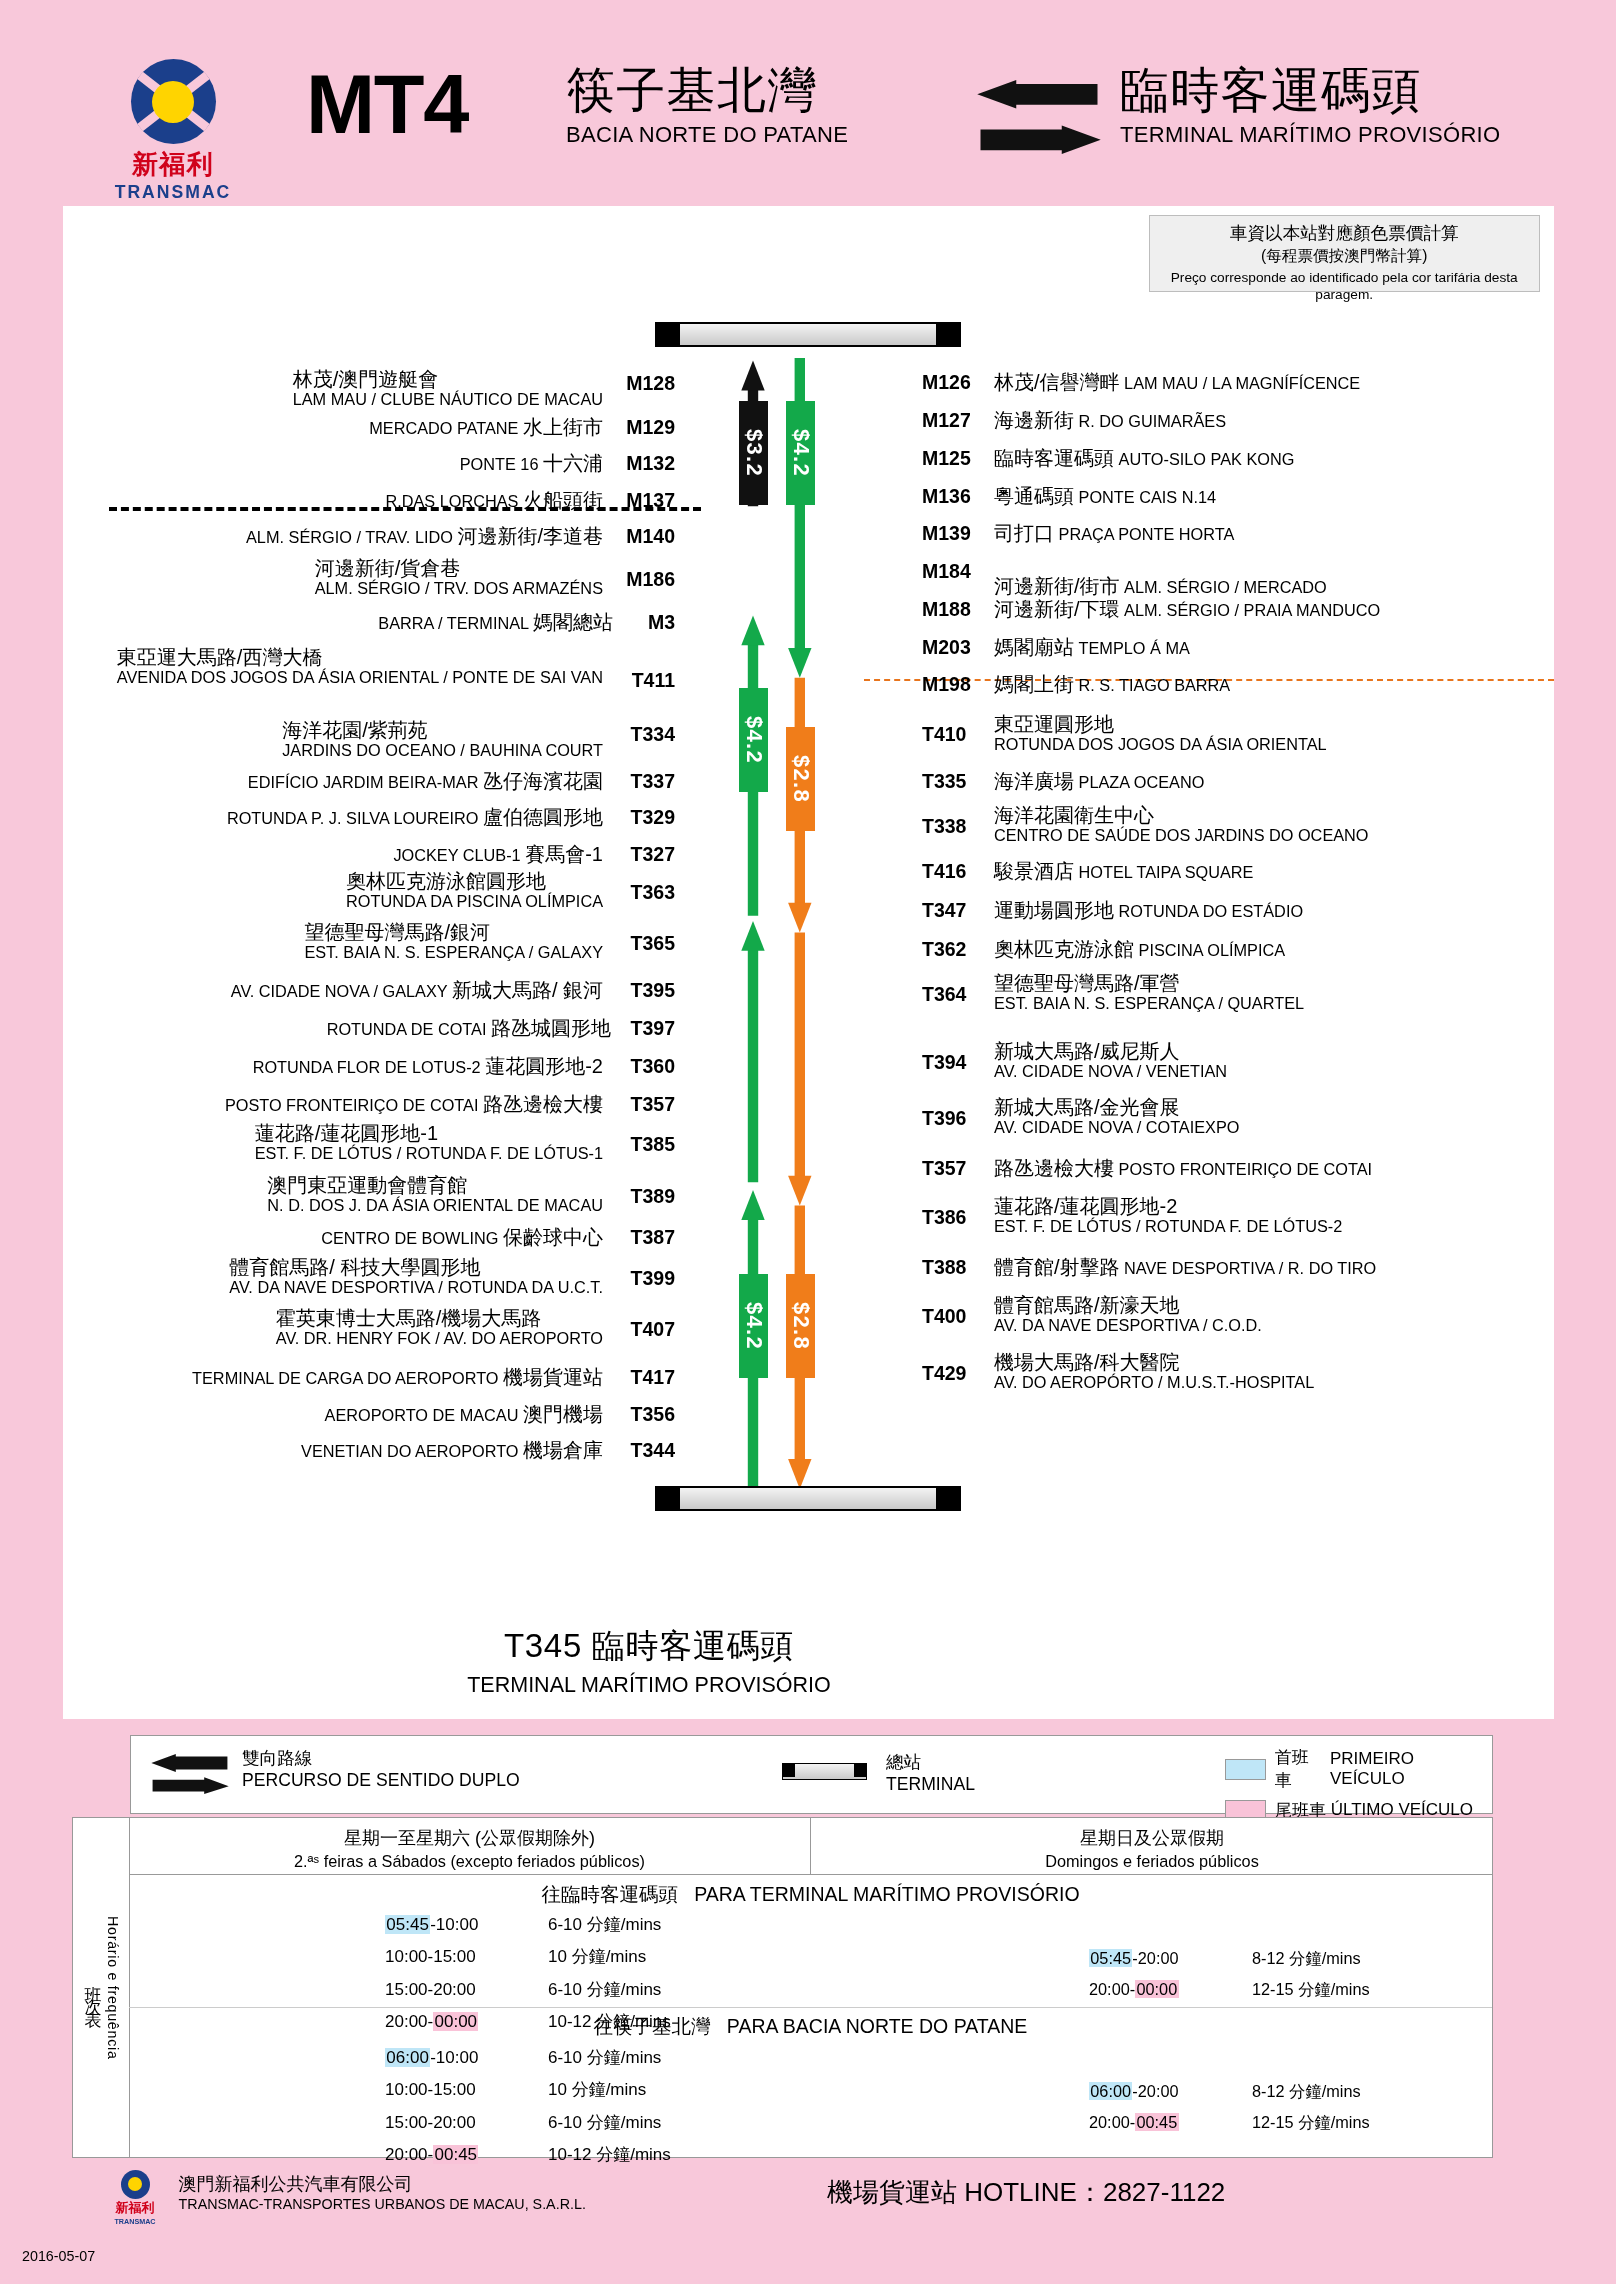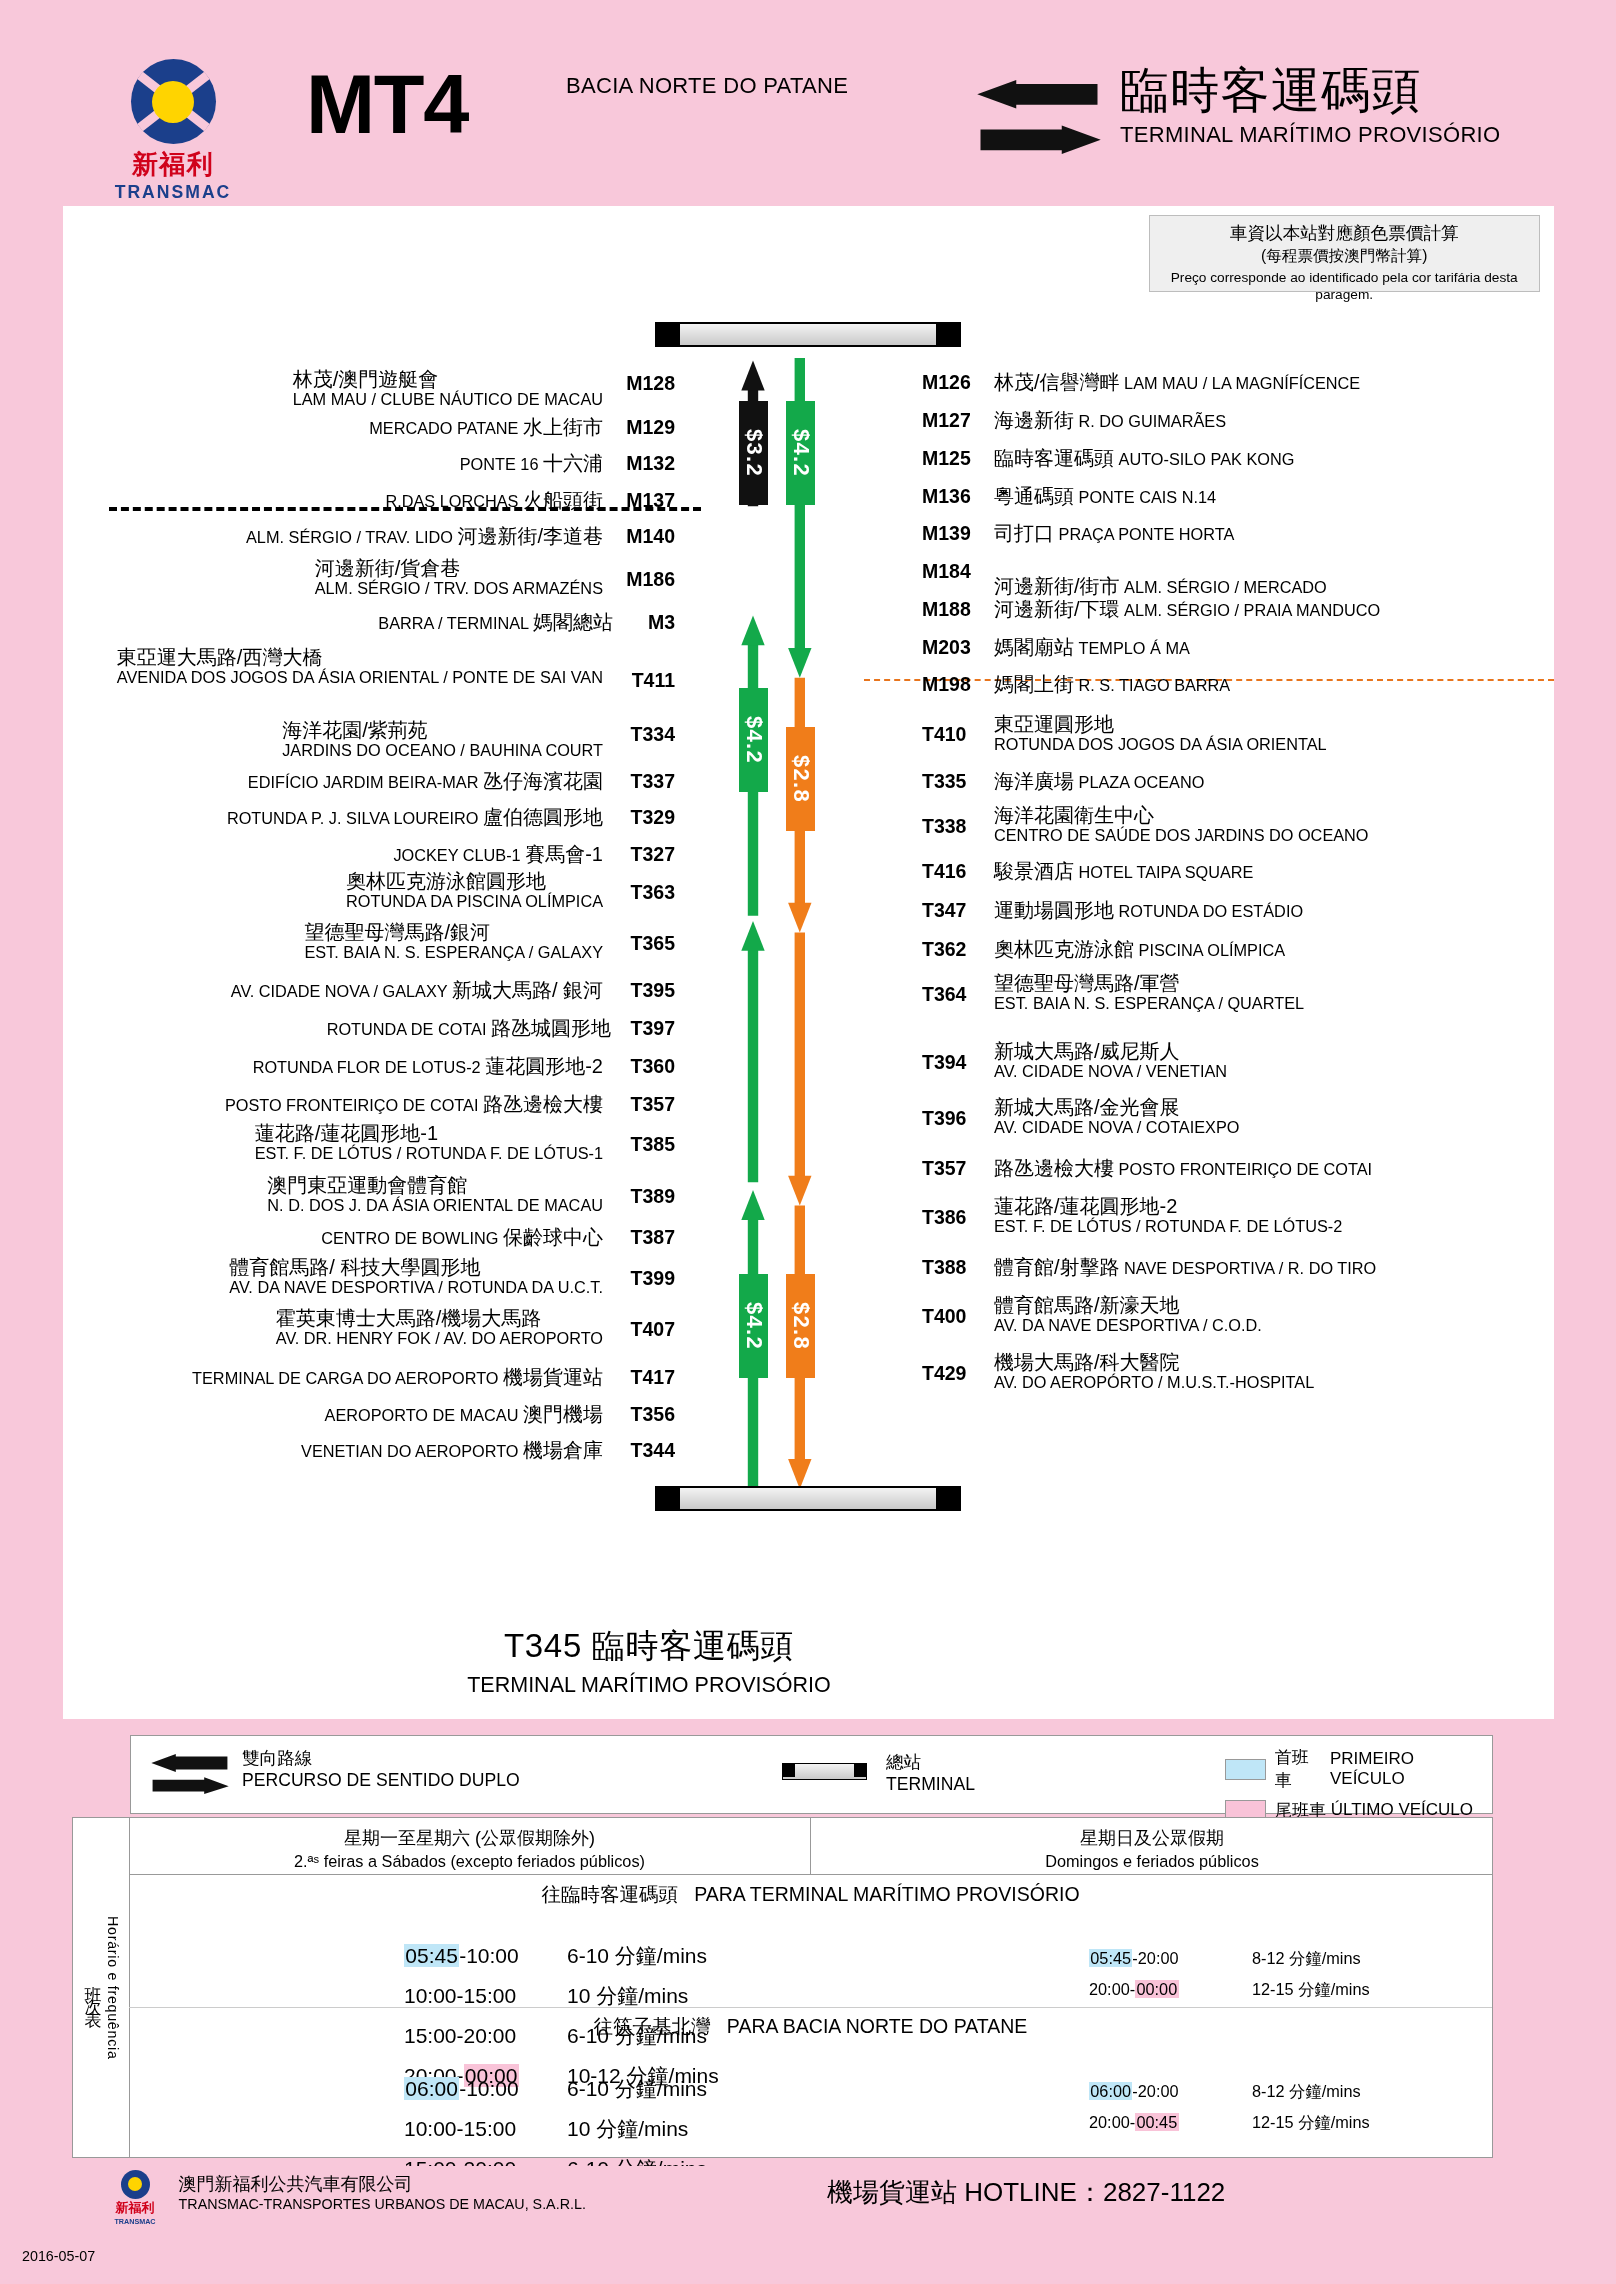--- a/index.html
+++ b/index.html
@@ -134,21 +134,21 @@
   .tt .vlabel .pt{font-size:14.3px;letter-spacing:0.7px;}
   .tt .hdr{position:absolute;left:56px;top:0;right:0;height:56px;border-bottom:0.7px solid #999;}
   .tt .hdr .h1,.tt .hdr .h2{
     position:absolute;top:0;height:56px;text-align:center;padding-top:7.8px;box-sizing:border-box;
   }
   .tt .hdr .h1{left:0;width:682px;border-right:0.7px solid #999;}
   .tt .hdr .h2{left:683px;right:0;}
   .tt .hdr .cn{font-size:18px;}
   .tt .hdr .pt{font-size:16.3px;margin-top:2px;}
   .tt .secttl{position:absolute;left:56px;right:0;text-align:center;font-size:19.5px;}
-  .tt .rowsL{position:absolute;left:331px;font-size:21px;line-height:1.9;margin-top:27px;}
+  .tt .rowsL{position:absolute;left:312px;font-size:17px;line-height:1.9;}
   .tt .rowsR{position:absolute;left:1016px;font-size:16.3px;line-height:1.9;}
   .tt .rowsL .t,.tt .rowsR .t{display:inline-block;width:163px;}
   .tt .rowsL .f,.tt .rowsR .f{display:inline-block;}
   .tt .divider{position:absolute;left:56px;right:0;border-top:0.7px solid #ccc;}
   .hi-blue{background:#bfe6f7;padding:0 1.3px;}
   .hi-pink{background:#f9c3d8;padding:0 1.3px;}
 
   
   .footer{position:absolute;left:72px;top:2166px;width:1419px;height:55px;
     background:#f8c8da;display:flex;align-items:center;}
@@ -173,20 +173,21 @@
     <div class="logo">
       <div class="disc">
         <div class="slashA"></div>
           <div class="slashB"></div>
       </div>
       <div class="cn">新福利</div>
       <div class="en">TRANSMAC</div>
     </div>
     <div class="route-no">MT4</div>
     <div class="hd-left">
+      <div class="cn">筷子基北灣</div>
       <div class="pt">BACIA NORTE DO PATANE</div>
     </div>
     <div class="arrows">
       <svg width="124" height="78" viewBox="0 0 190 120">
         <polygon points="60,6 60,0 0,22 60,44 60,38 185,38 185,6" fill="#111"></polygon>
         <polygon points="130,76 130,70 190,92 130,114 130,108 5,108 5,76" fill="#111"></polygon>
       </svg>
     </div>
     <div class="hd-right">
       <div class="cn">臨時客運碼頭</div>

